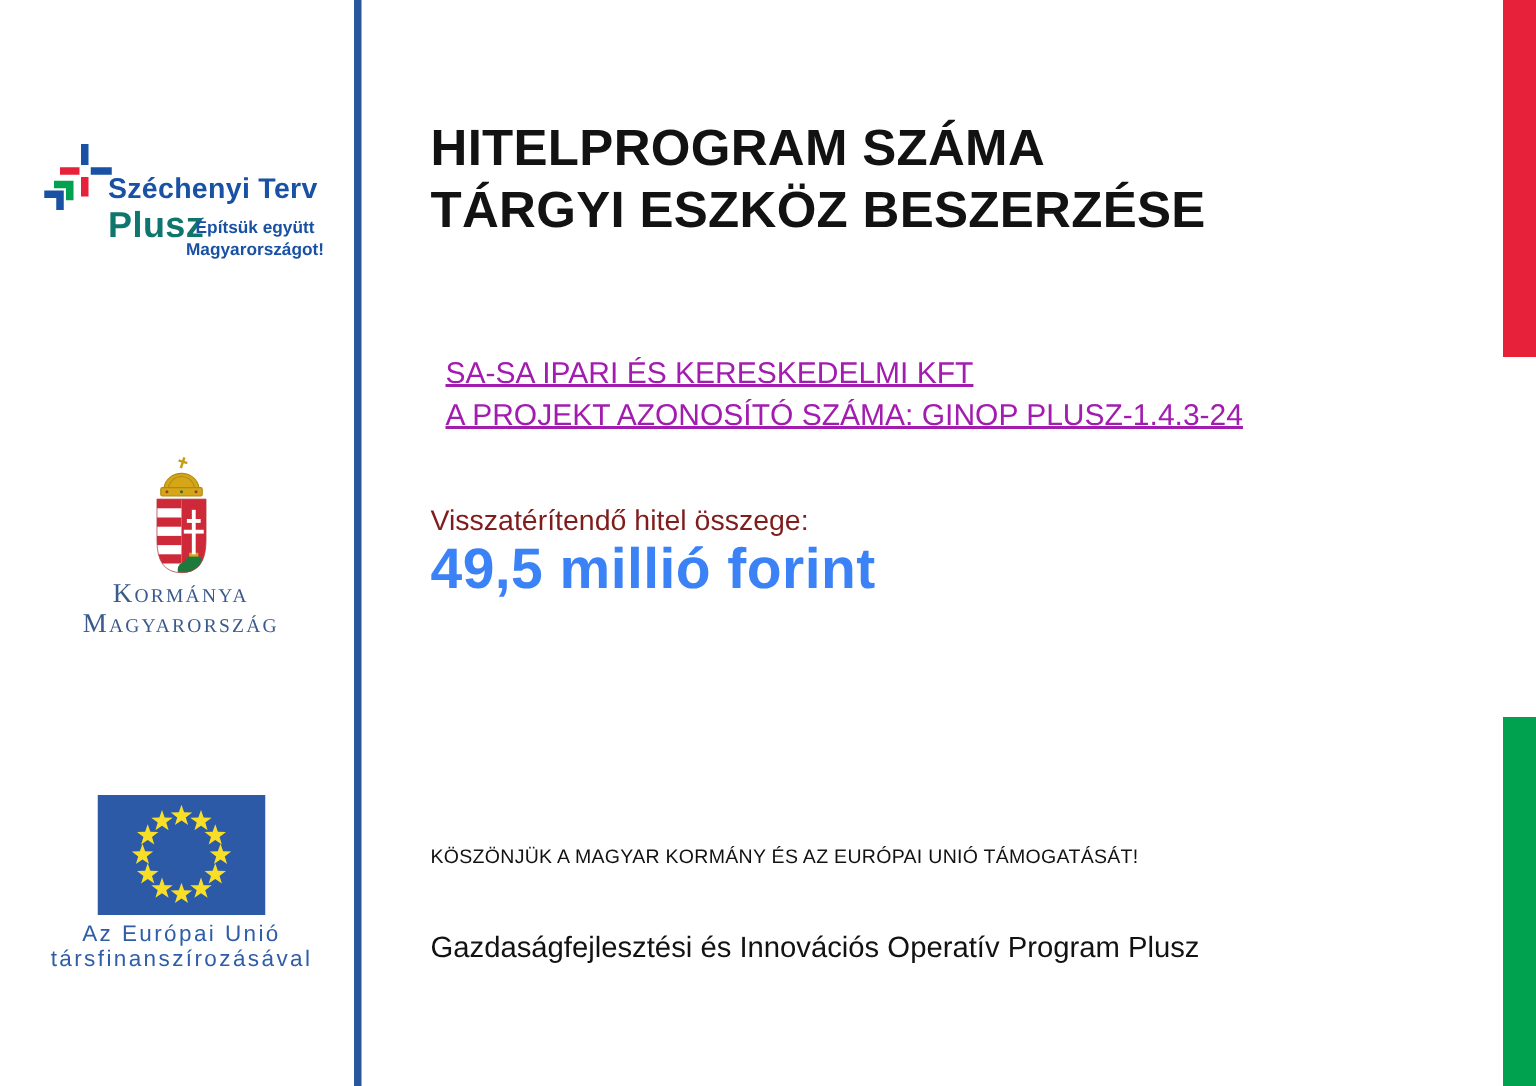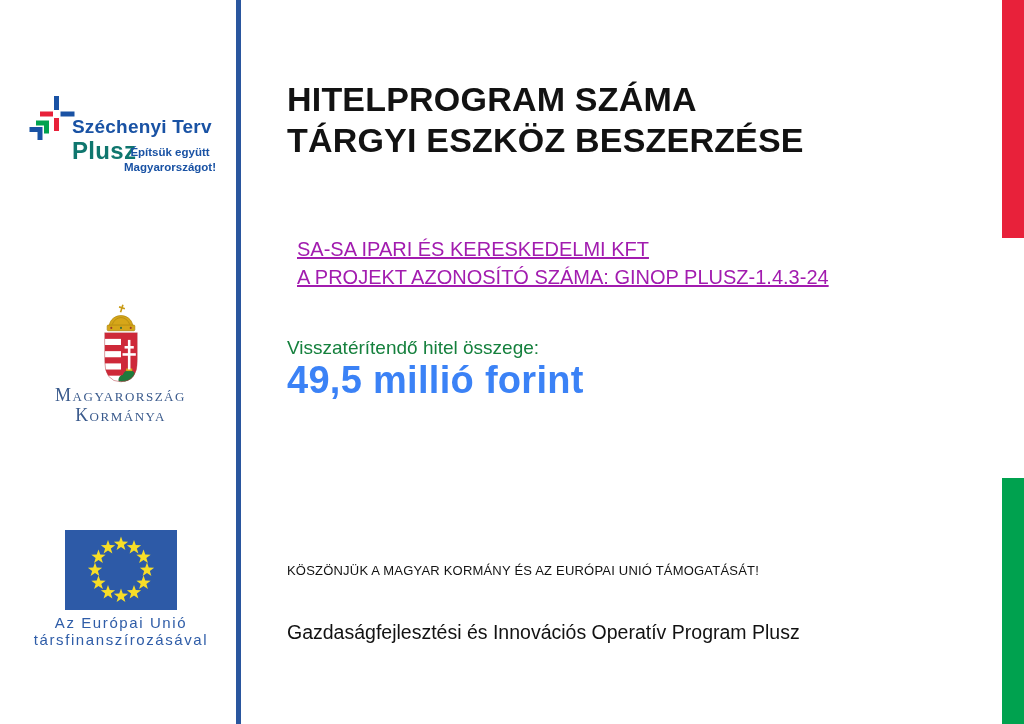--- a/index.html
+++ b/index.html
@@ -41,21 +41,21 @@
   .eu-text {
     left: 18px; top: 614px; width: 206px;
     text-align: center;
     color: #2F5DA8;
     font-size: 15px; line-height: 17px; letter-spacing: 1.6px;
   }
 
   
   .title { left: 287px; top: 79px; width: 660px; font-size: 34px; font-weight: bold; line-height: 41px; color: #121212; letter-spacing: 0.2px; }
   .subtitle { left: 297px; top: 235px; width: 680px; font-size: 20px; line-height: 28px; color: #a21caf; text-decoration: underline; }
-  .loan-label { left: 287px; top: 337px; font-size: 19px; color: #15803d; }
+  .loan-label { left: 287px; top: 337px; font-size: 19px; color: #7f1d1d; }
   .loan-amount { left: 287px; top: 359px; font-size: 38px; font-weight: bold; color: #3b82f6; letter-spacing: 0.3px; }
   .thanks { left: 287px; top: 563px; width: 690px; font-size: 13px; color: #121212; letter-spacing: 0.2px; }
   .program { left: 287px; top: 621px; width: 690px; font-size: 19.5px; color: #121212; }
 </style>
 </head>
 <body>
 
 <div class="abs divider"></div>
 <div class="abs bar-red"></div>
 <div class="abs bar-green"></div>
@@ -111,22 +111,22 @@
 
     <rect x="55" y="126" width="12" height="5" fill="#D6A619"></rect>
 
     <rect x="58.5" y="70" width="5" height="58" fill="#ffffff"></rect>
     <rect x="52" y="82" width="18" height="5" fill="#ffffff"></rect>
     <rect x="48" y="96" width="26" height="5" fill="#ffffff"></rect>
   </g>
   <path d="M13,56 H77 V110 Q77,152 45,152 Q13,152 13,110 Z" fill="none" stroke="#B23A42" stroke-width="1"></path>
 </svg>
 <div class="abs gov-text">
+  <div>Kormánya</div>
   <div>Magyarország</div>
-  <div>Kormánya</div>
 </div>
 
 <svg class="abs eu-flag" viewBox="0 0 112 80" aria-hidden="true">
   <rect x="0" y="0" width="112" height="80" fill="#2D5AA7"></rect>
   <g id="eu-stars" fill="#F8DE27">
       <polygon points="56.00,6.50 57.76,11.57 63.13,11.68 58.85,14.93 60.41,20.07 56.00,17.00 51.59,20.07 53.15,14.93 48.87,11.68 54.24,11.57"></polygon>
       <polygon points="69.00,9.98 70.76,15.06 76.13,15.17 71.85,18.41 73.41,23.55 69.00,20.48 64.59,23.55 66.15,18.41 61.87,15.17 67.24,15.06"></polygon>
       <polygon points="78.52,19.50 80.28,24.57 85.65,24.68 81.37,27.93 82.93,33.07 78.52,30.00 74.11,33.07 75.66,27.93 71.38,24.68 76.75,24.57"></polygon>
       <polygon points="82.00,32.50 83.76,37.57 89.13,37.68 84.85,40.93 86.41,46.07 82.00,43.00 77.59,46.07 79.15,40.93 74.87,37.68 80.24,37.57"></polygon>
       <polygon points="78.52,45.50 80.28,50.57 85.65,50.68 81.37,53.93 82.93,59.07 78.52,56.00 74.11,59.07 75.66,53.93 71.38,50.68 76.75,50.57"></polygon>

